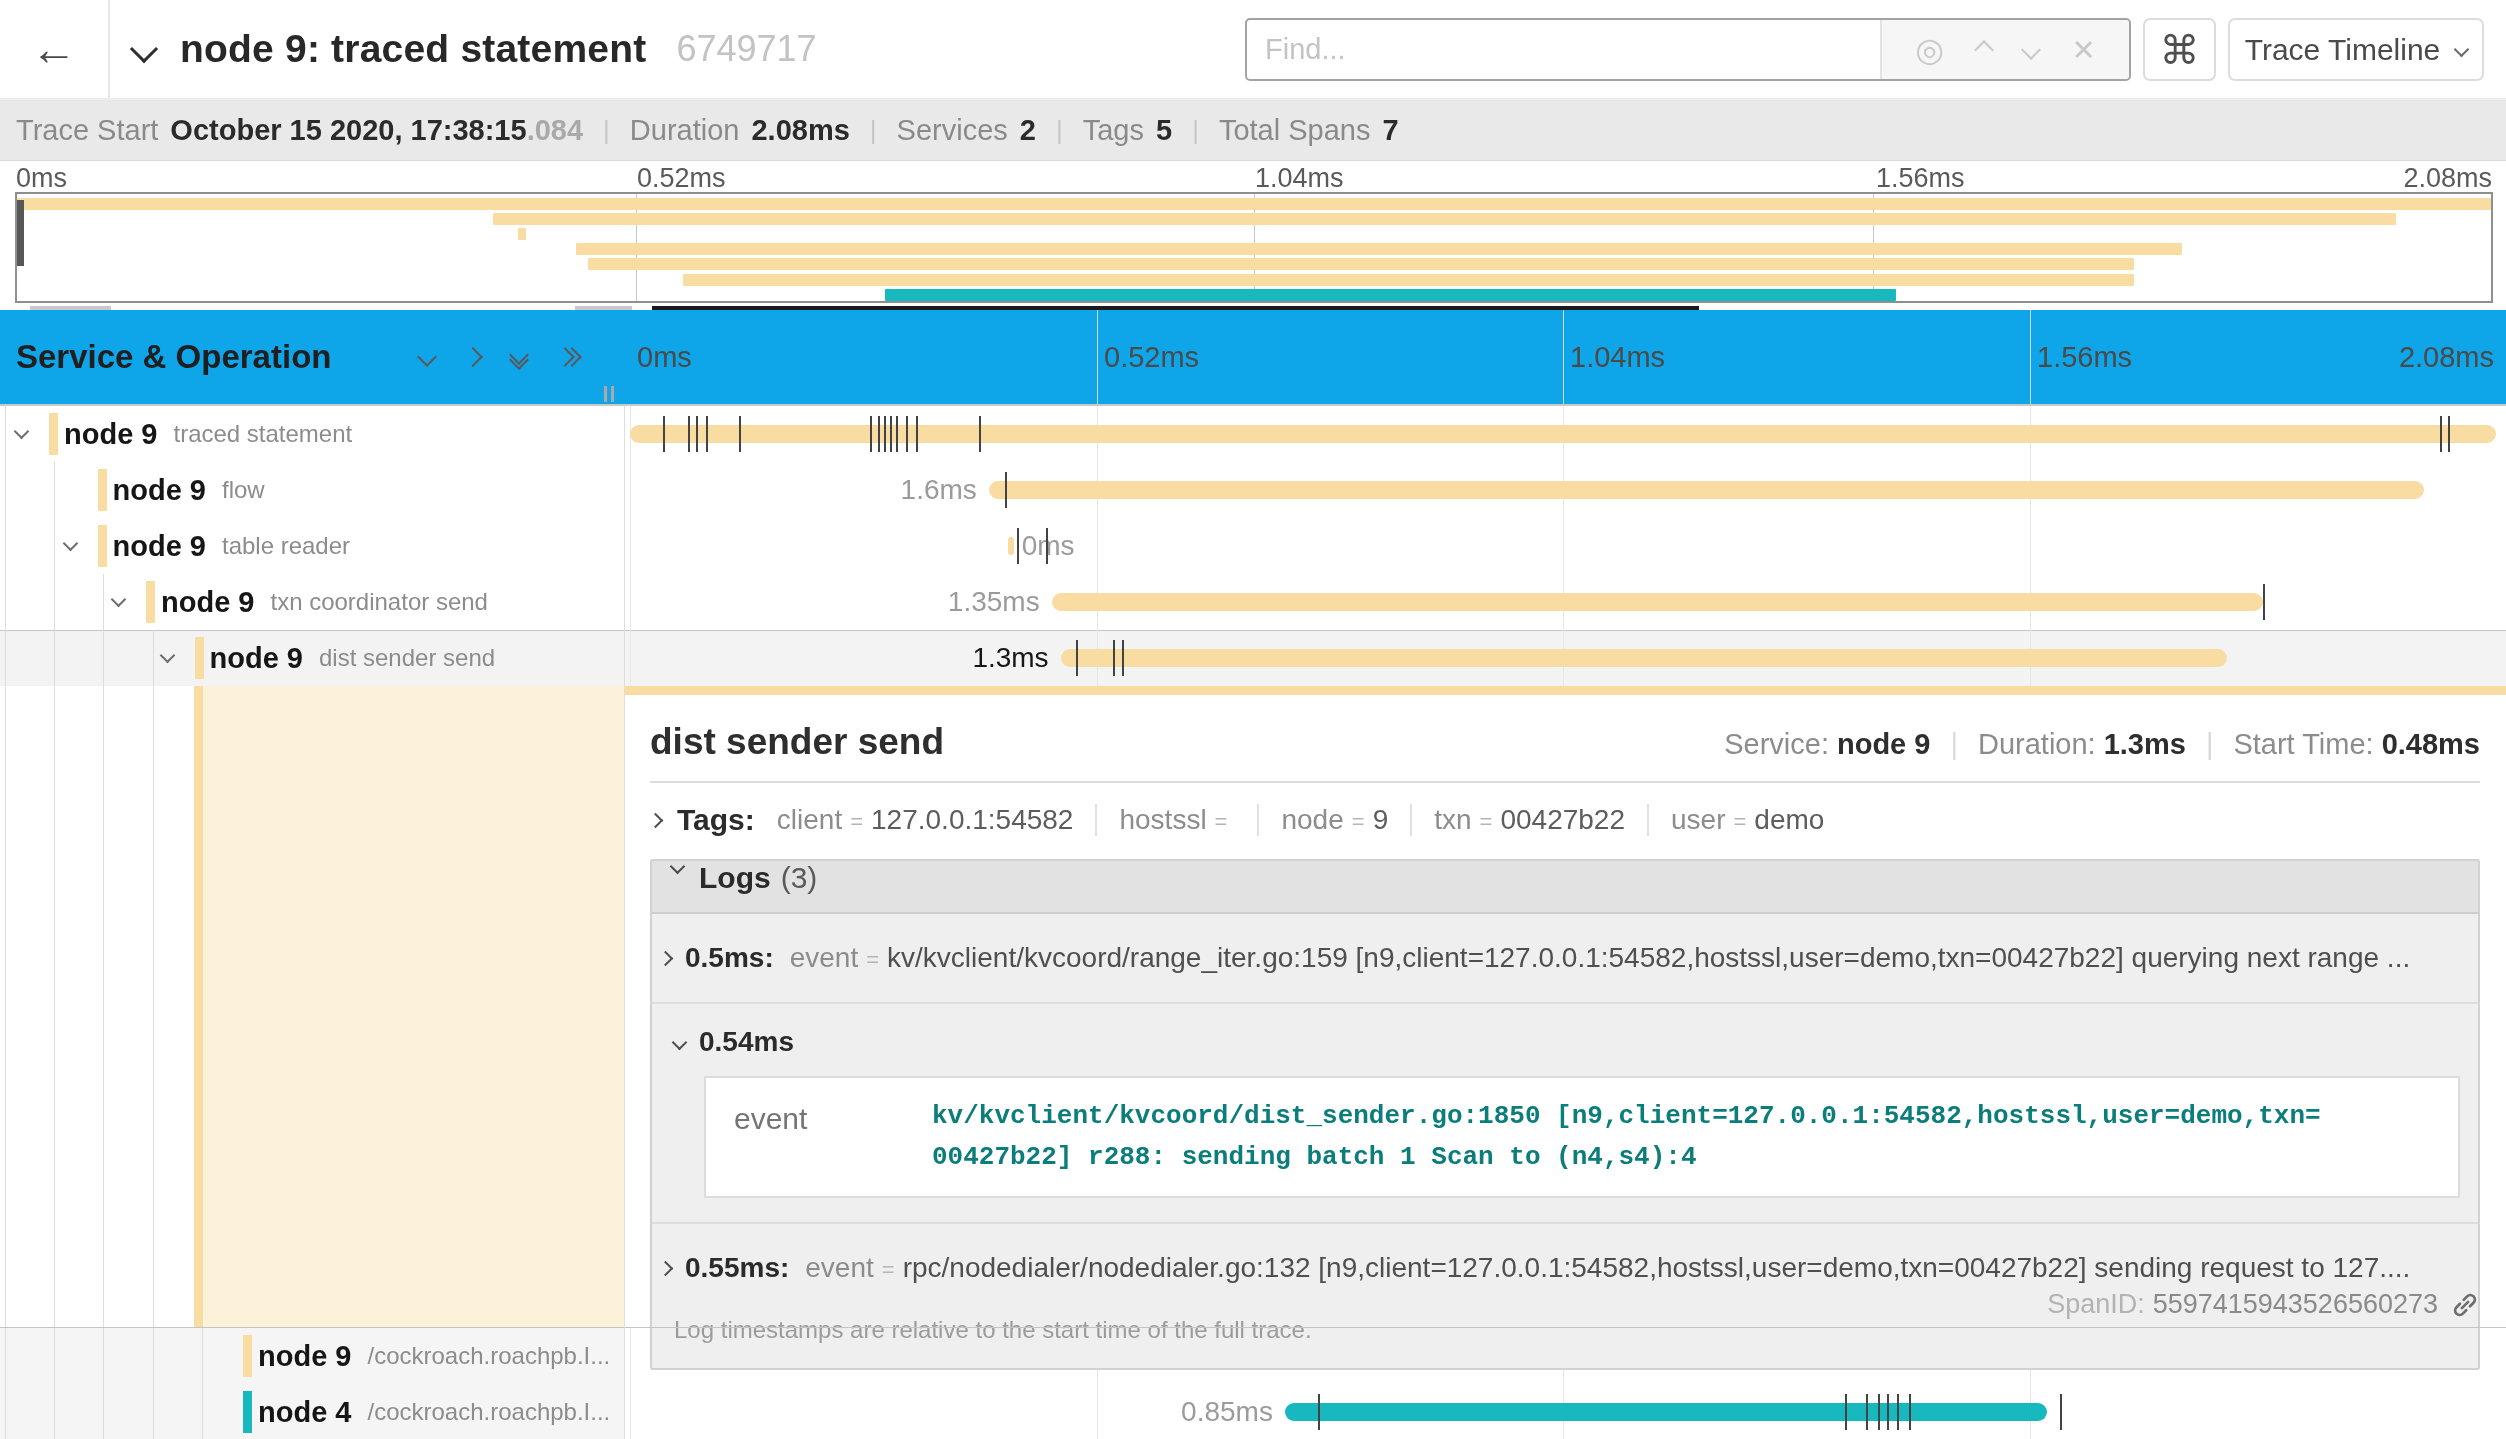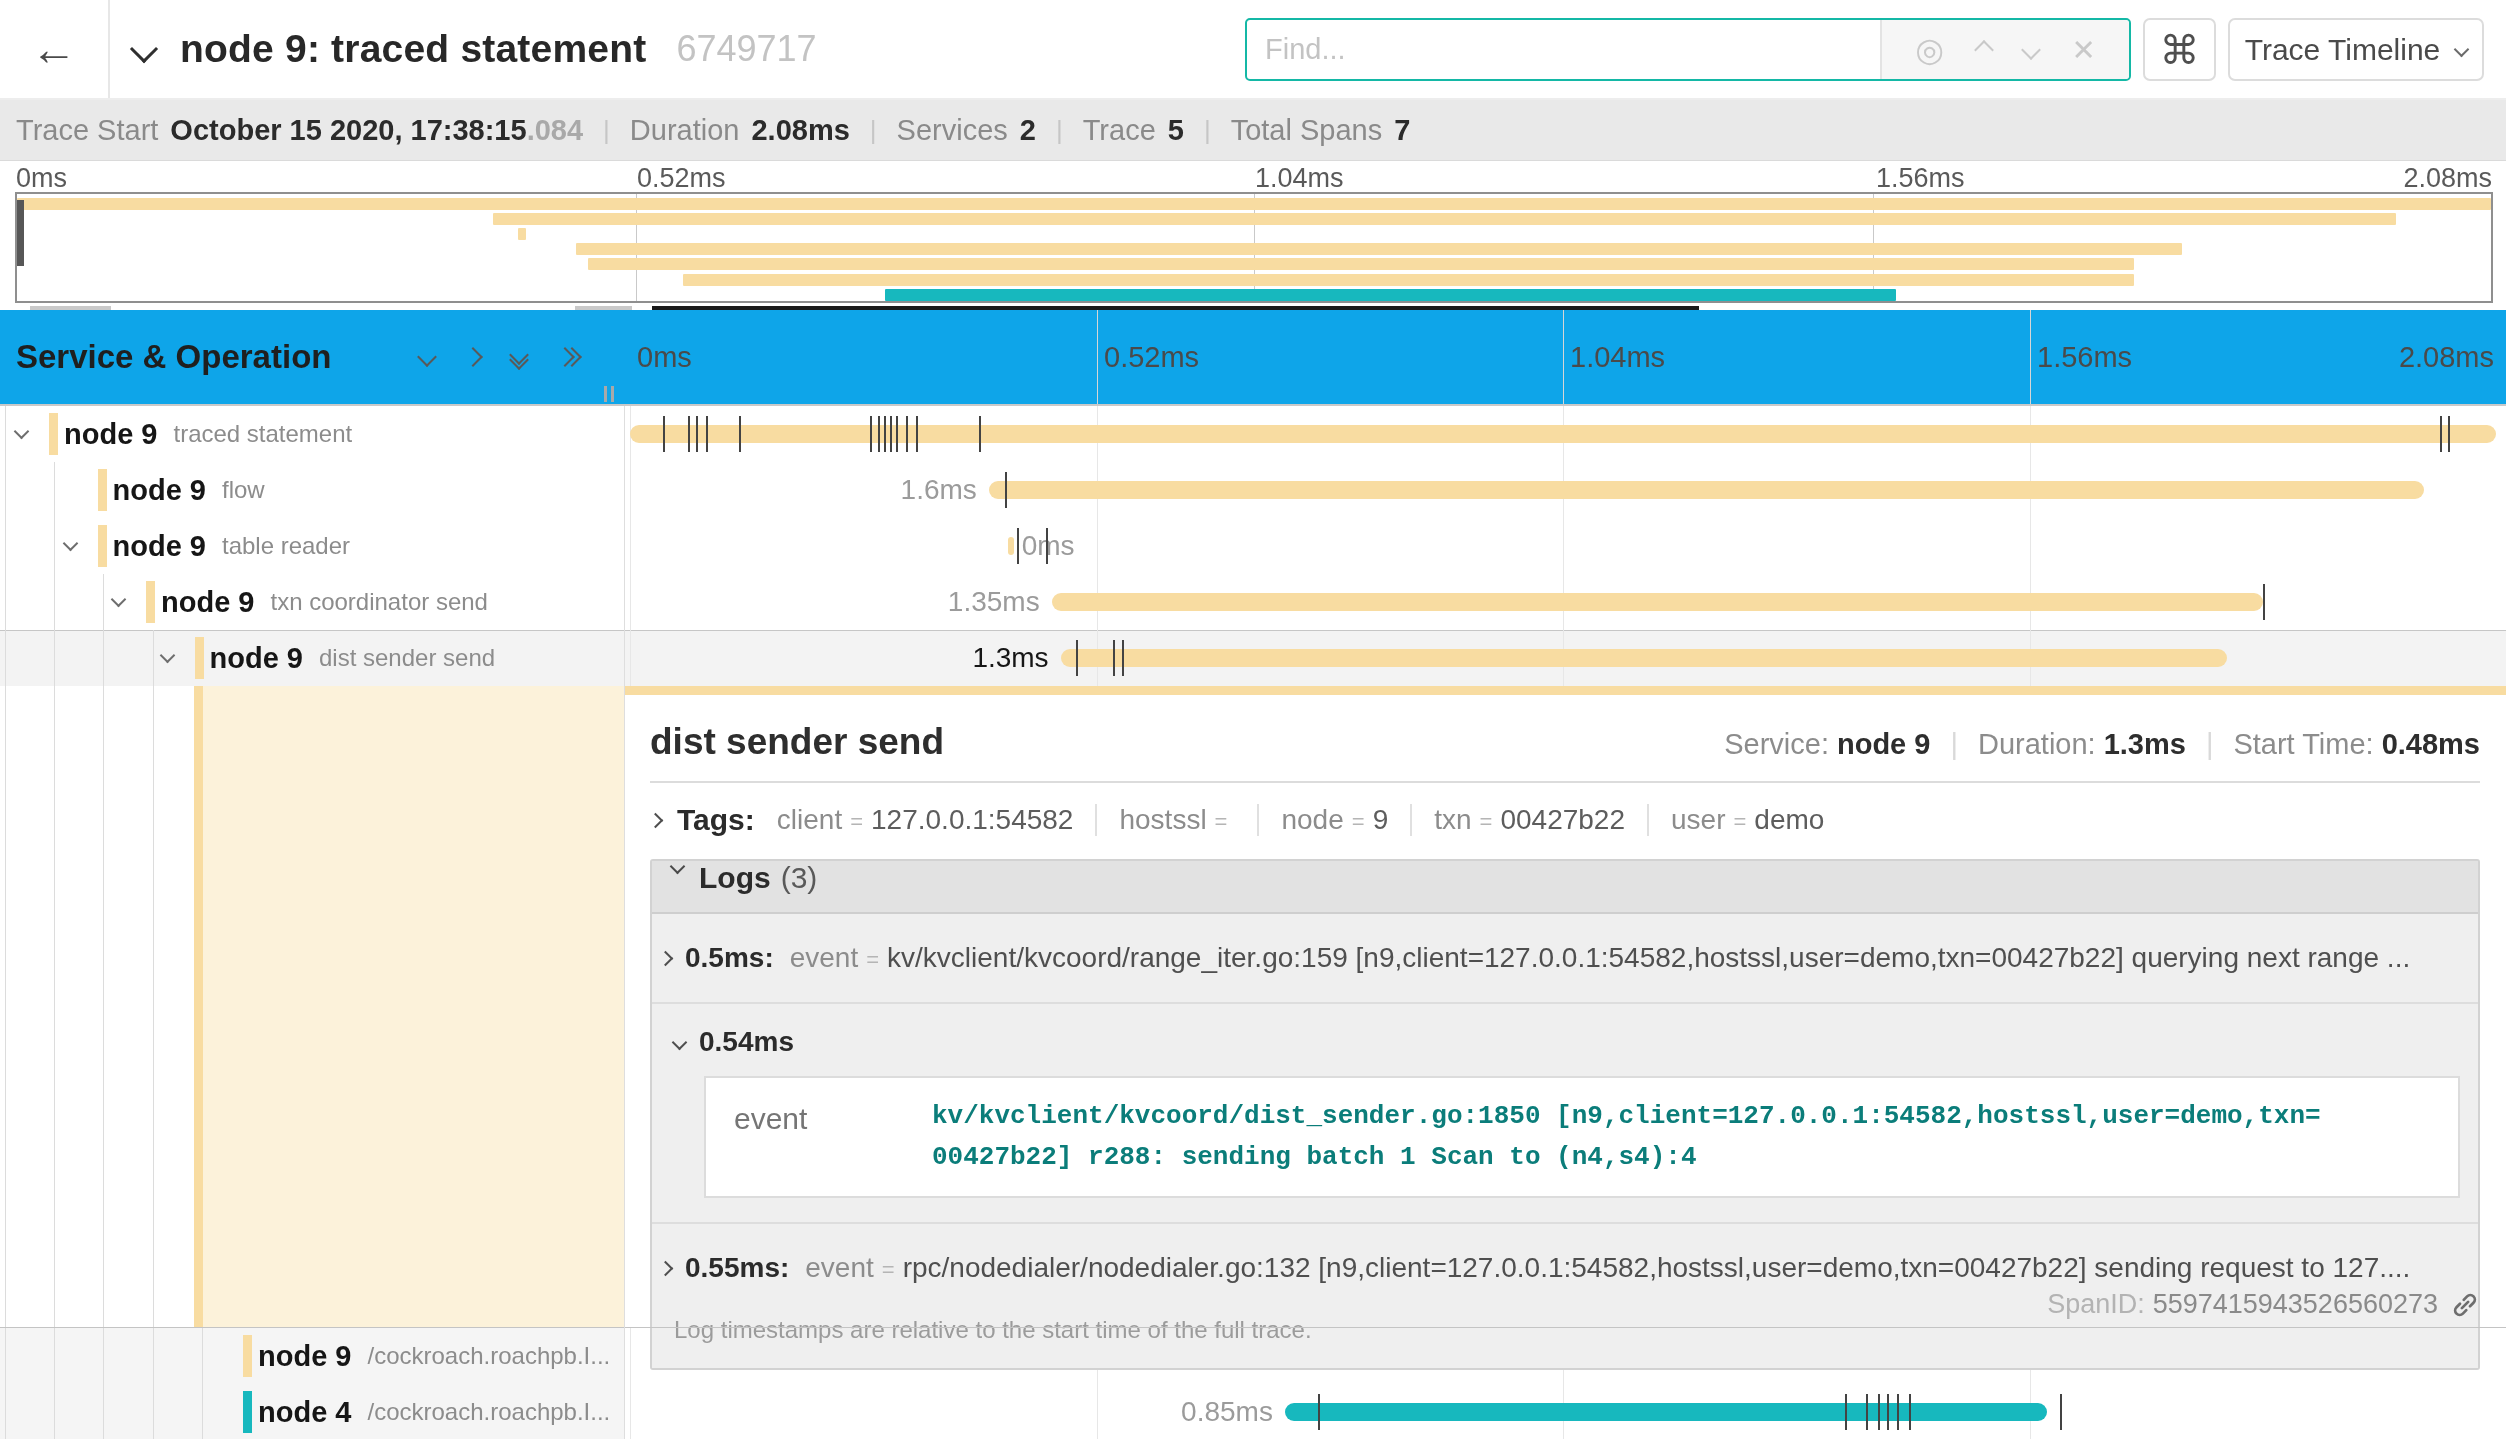--- a/index.html
+++ b/index.html
@@ -16,21 +16,21 @@
   .chv.big   { width:20px; height:20px; border-width:3.6px; }
   .chv.mid   { width:14px; height:14px; border-width:2.6px; }
   .chv.sm    { width:11px; height:11px; border-width:2.2px; }
 
   
   .tophdr { left:0; top:0; width:2506px; height:100px; background:#fff; border-bottom:2px solid #ededed; }
   .backbox { left:0; top:0; width:110px; height:98px; border-right:2px solid #e7e7e7; display:flex; align-items:center; justify-content:center; font-size:46px; color:#4a4a4a; cursor:pointer; }
   .titlerow { left:134px; top:0; height:98px; display:flex; align-items:center; gap:26px; }
   .title { font-size:39px; font-weight:bold; color:#282828; letter-spacing:0.2px; }
   .traceid { font-size:36px; color:#c3c3c3; margin-left:4px; }
-  .findwrap { left:1245px; top:18px; width:886px; height:63px; border:2px solid #14b8a6; border-radius:5px; display:flex; background:#fff; }
+  .findwrap { left:1245px; top:18px; width:886px; height:63px; border:2px solid #a3a3a3; border-radius:5px; display:flex; background:#fff; }
   .findinput { width:633px; height:100%; border:none; outline:none; font-size:29px; padding:0 18px; font-family:"Liberation Sans", sans-serif; color:#333; border-radius:5px 0 0 5px; }
   .findinput::placeholder { color:#c3c3c3; }
   .findtools { flex:1; background:#f6f6f6; border-left:2px solid #e3e3e3; border-radius:0 4px 4px 0; display:flex; align-items:center; justify-content:space-evenly; color:#c9c9c9; }
   .findtools .tgt { font-size:33px; }
   .findtools .x { font-size:29px; }
   .sqbtn { left:2143px; top:18px; width:73px; height:63px; border:2px solid #dcdcdc; border-radius:7px; display:flex; align-items:center; justify-content:center; font-size:40px; color:#4f4f4f; cursor:pointer; background:#fff; }
   .ttbtn { left:2228px; top:18px; width:256px; height:63px; border:2px solid #dcdcdc; border-radius:7px; display:flex; align-items:center; justify-content:center; gap:16px; font-size:30px; color:#4a4a4a; cursor:pointer; background:#fff; }
   .ttbtn .chv { color:#6b6b6b; }
 
   
@@ -159,21 +159,21 @@
       <div class="lbl">Trace Start</div>
       <b>October 15 2020, 17:38:15</b>
       <span class="dim">.084</span>
       <div class="sep">|</div>
       <div class="lbl">Duration</div>
       <b>2.08ms</b>
       <div class="sep">|</div>
       <div class="lbl">Services</div>
       <b>2</b>
       <div class="sep">|</div>
-      <div class="lbl">Trace</div>
+      <div class="lbl">Tags</div>
       <b>5</b>
       <div class="sep">|</div>
       <div class="lbl">Total Spans</div>
       <b>7</b>
     </div>
 
   <div class="abs mmsection">
     <div class="abs mmticks" id="mmticks">
         <div style="position: absolute; left: 16px;">0ms</div>
         <div style="position: absolute; left: 637px;">0.52ms</div>

